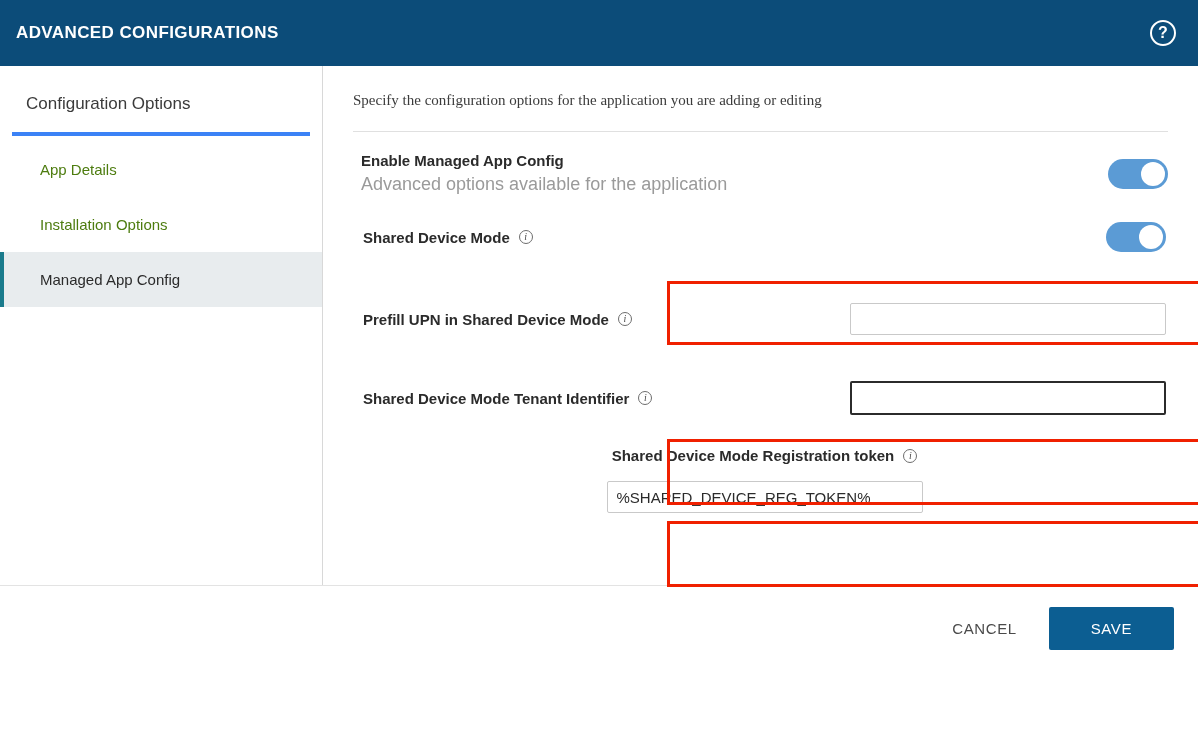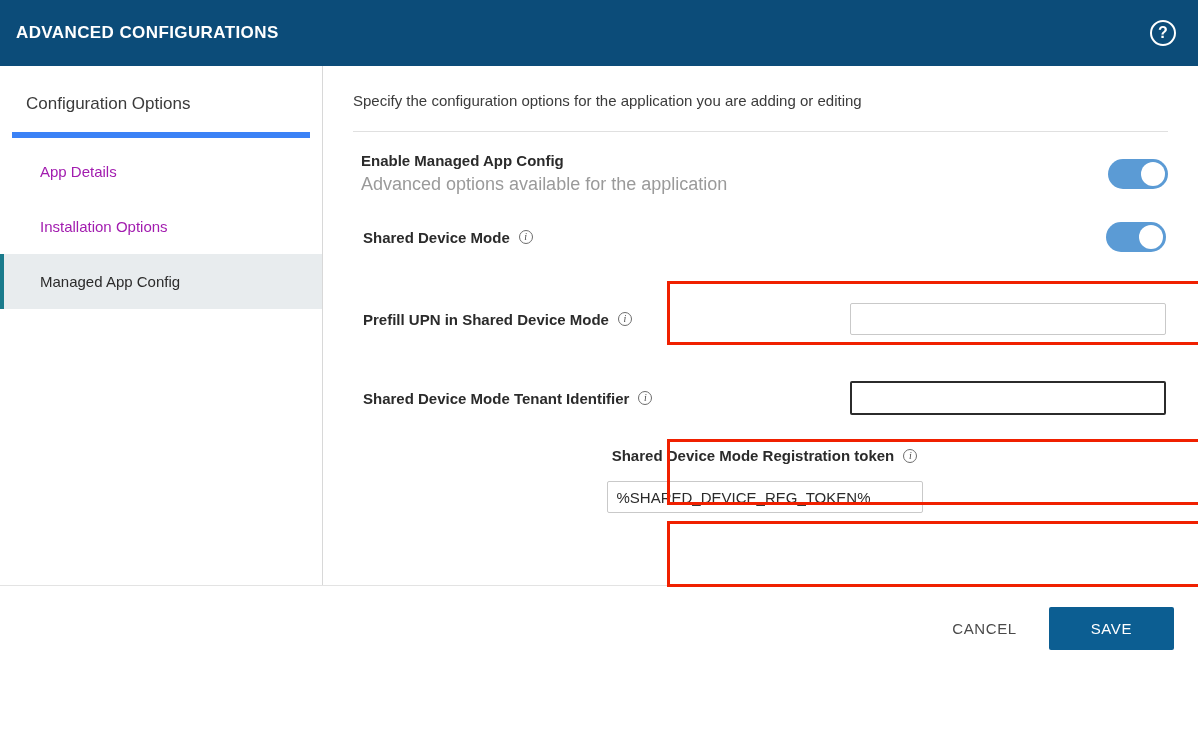--- a/index.html
+++ b/index.html
@@ -60,31 +60,31 @@
     width: 323px;
     flex: 0 0 323px;
     border-right: 1px solid #d8d8d8;
     padding-top: 22px;
     background: #ffffff;
   }
   .sidebar-heading {
     font-size: 17px;
     color: #3b3b3b;
     padding: 6px 14px 18px 14px;
-    border-bottom: 6px solid #3b82f6;
+    border-bottom: 4px solid #3b82f6;
     margin: 0 12px 0 12px;
   }
   .sidebar-list { margin-top: 6px; }
   .sidebar-item {
     display: flex;
     align-items: center;
     height: 55px;
     padding-left: 36px;
     font-size: 15px;
-    color: #a21caf;
+    color: #4d7c0f;
     cursor: pointer;
     border-left: 4px solid transparent;
   }
   .sidebar-item.active {
     background: #e8ecee;
     border-left: 4px solid #1a7b8c;
     font-weight: normal;
     color: #2b2b2b;
   }
 
@@ -92,20 +92,21 @@
   .main {
     flex: 1 1 auto;
     padding: 26px 30px 0 30px;
     position: relative;
   }
   .main-intro {
     font-size: 15px;
     color: #3b3b3b;
     padding-bottom: 22px;
     border-bottom: 1px solid #e0e0e0;
+    font-family: Liberation Serif, serif;
   }
 
   .row {
     display: flex;
     align-items: center;
     justify-content: space-between;
     min-height: 56px;
     position: relative;
     margin-left: 8px;
   }

